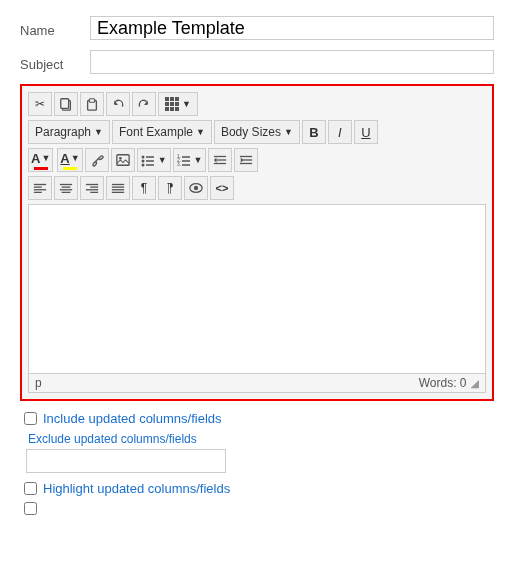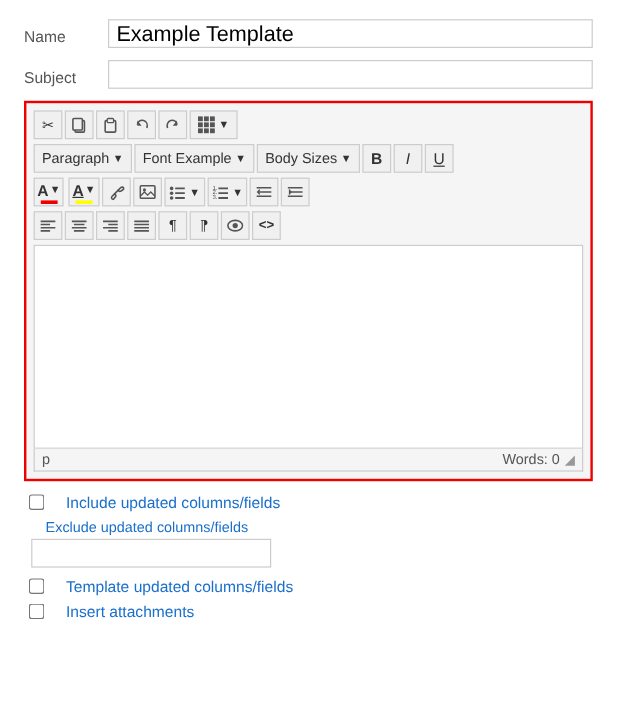--- a/index.html
+++ b/index.html
@@ -138,40 +138,40 @@
 
     .mail-body-row {
       display: flex;
       align-items: flex-start;
       margin-bottom: 10px;
     }
 
     .checkbox-row {
       display: flex;
       align-items: center;
-      gap: 18px;
+      gap: 6px;
       margin-bottom: 6px;
     }
 
     .checkbox-row input[type="checkbox"] {
       width: 13px;
       height: 13px;
     }
 
     .checkbox-label {
       font-size: 13px;
       color: #1a6fcc;
       cursor: pointer;
     }
 
     .exclude-label {
       font-size: 12px;
       color: #1a6fcc;
       margin-bottom: 3px;
-      margin-left: 12px;
+      margin-left: 2px;
     }
 
     .exclude-input {
       width: 200px;
       height: 24px;
       border: 1px solid #ccc;
       padding: 2px 6px;
       font-size: 12px;
       margin-bottom: 8px;
       display: block;
@@ -425,21 +425,20 @@
     <label for="include-cb" class="checkbox-label">Include updated columns/fields</label>
   </div>
 
   <div style="margin-bottom:4px;margin-left:2px;">
     <div class="exclude-label">Exclude updated columns/fields</div>
     <input type="text" class="exclude-input" value="" style="">
   </div>
 
   <div class="checkbox-row">
     <input type="checkbox" id="highlight-cb" style="">
-    <label for="highlight-cb" class="checkbox-label">Template updated columns/fields</label>
+    <label for="highlight-cb" class="checkbox-label">Highlight updated columns/fields</label>
   </div>
 
   <div class="checkbox-row">
     <input type="checkbox" id="insert-cb" style="">
-    <label for="insert-cb" class="checkbox-label">Insert attachments</label>
   </div>
 
 </div>
 
 </body></html>

